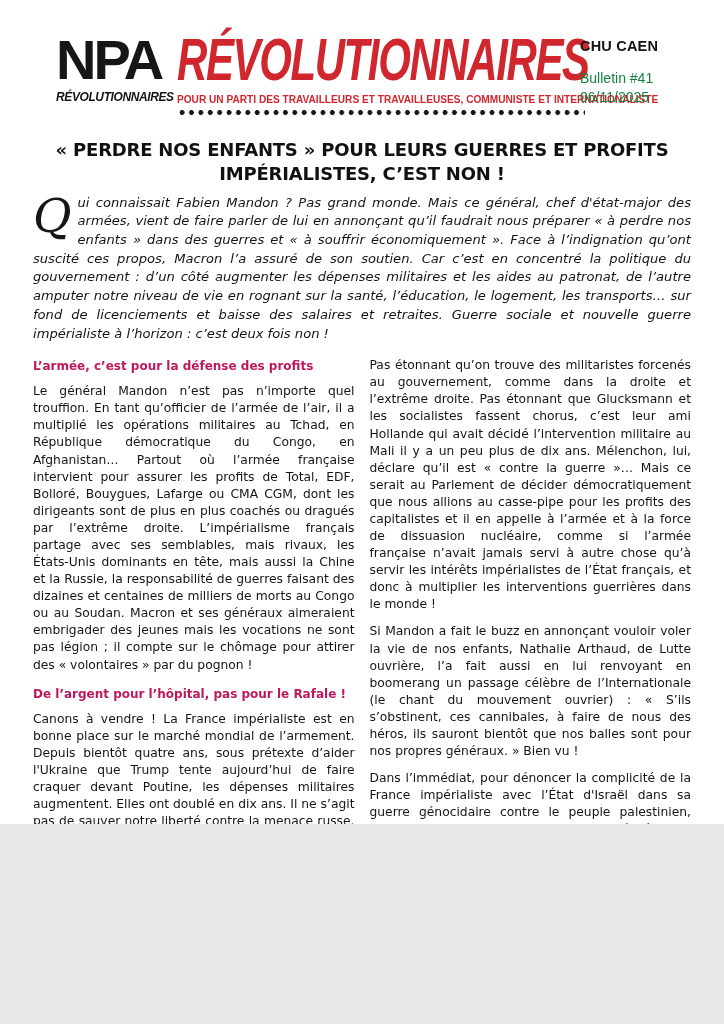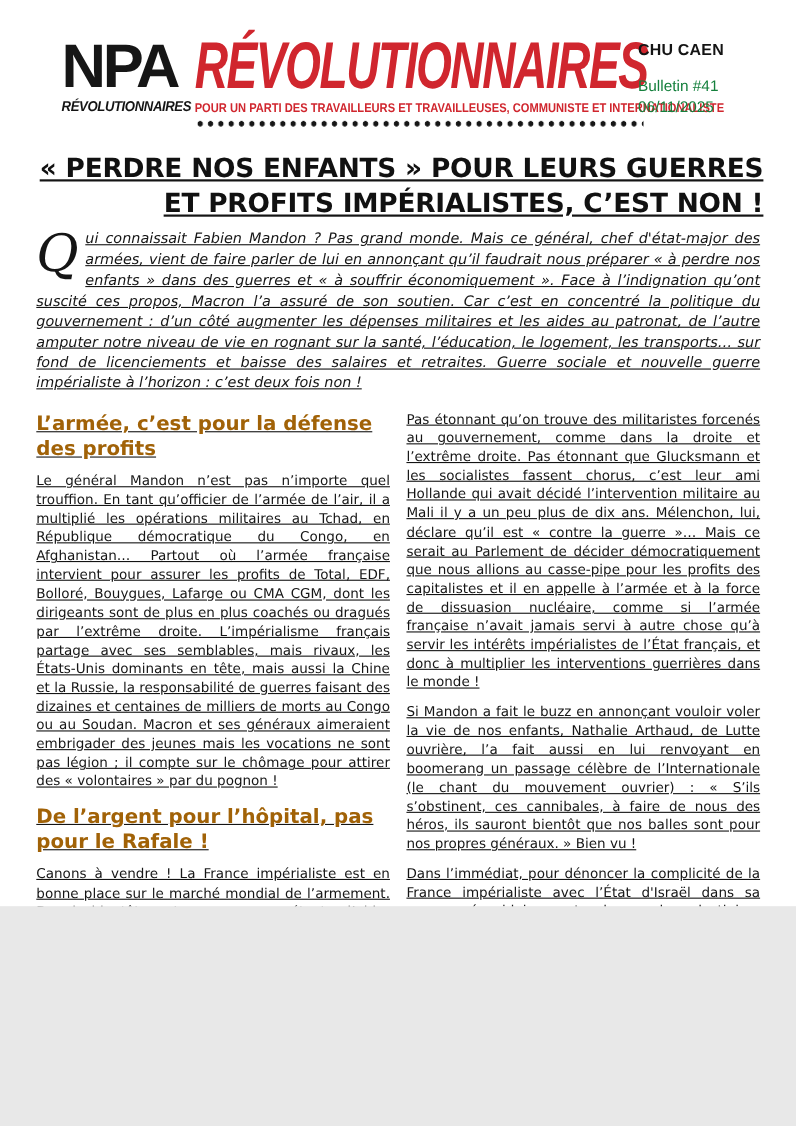--- a/index.html
+++ b/index.html
@@ -1,20 +1,19 @@
 <!DOCTYPE html>
 <html lang="fr"><head>
 <meta charset="utf-8">
 <style>
   html,body { margin:0; padding:0; background:#e8e8e8; }
   .page {
     position:relative; width:724px; height:824px; margin:0 auto;
     background:#ffffff; color:#141414; overflow:hidden;
     font-family:"DejaVu Sans", sans-serif;
-    text-decoration:underline;
   }
 
   
   .header { position:relative; height:128px; }
   .npa { position:absolute; left:56px; top:33px; }
   .npa-main {
     font-family:"Liberation Sans", sans-serif; font-weight:bold;
     font-size:56px; line-height:0.95; letter-spacing:-3px; color:#161616;
   }
   .npa-sub {
@@ -38,40 +37,40 @@
     position:absolute; left:2px; top:79px; width:406px; height:7px;
     background-image:radial-gradient(circle at 3px 3.5px, #161616 2.2px, transparent 2.7px);
     background-size:9.4px 7px; background-repeat:repeat-x;
   }
   .issue { position:absolute; left:580px; top:38px; font-family:"Liberation Sans", sans-serif; }
   .issue-edition { font-weight:bold; font-size:14.5px; letter-spacing:0.2px; }
   .issue-meta { margin-top:15px; font-size:14px; line-height:1.35; color:#15803d; }
 
   
   .headline {
-    margin:10px 30px 0; text-align:right; font-weight:bold;
-    font-size:24px; line-height:1.32; letter-spacing:-0.2px; color:#111;
+    margin:10px 30px 0; text-align:center; font-weight:bold;
+    font-size:18px; line-height:1.32; letter-spacing:-0.2px; color:#111;
   }
 
   
   .intro {
     margin:8px 33px 0; text-align:justify; font-style:italic;
     font-size:13.1px; line-height:1.43; color:#151515;
   }
   .dropcap {
     float:left; font-family:"DejaVu Serif", serif; font-style:italic;
     font-size:47px; line-height:0.76; margin:4px 6px 0 0;
   }
 
   
   .columns { display:flex; gap:15px; margin:14px 33px 0; }
   .col { flex:1; min-width:0; text-align:justify; font-size:12.3px; line-height:1.39; color:#151515; }
   .section-heading {
-    font-weight:bold; font-size:18px; line-height:1.25;
-    margin:13px 0 9px; text-align:left; color:#a16207;
+    font-weight:bold; font-size:12px; line-height:1.25;
+    margin:13px 0 9px; text-align:left; color:#be185d;
   }
   .section-heading.first { margin-top:2px; }
   .col p { margin:0 0 10px; }
 
   
   .tract-row {
     position:absolute; left:39px; right:36px; top:929px;
     display:flex; justify-content:flex-start;
     font-family:"Liberation Sans", sans-serif; font-style:italic;
     font-size:13.5px; color:#7d7d7d;

